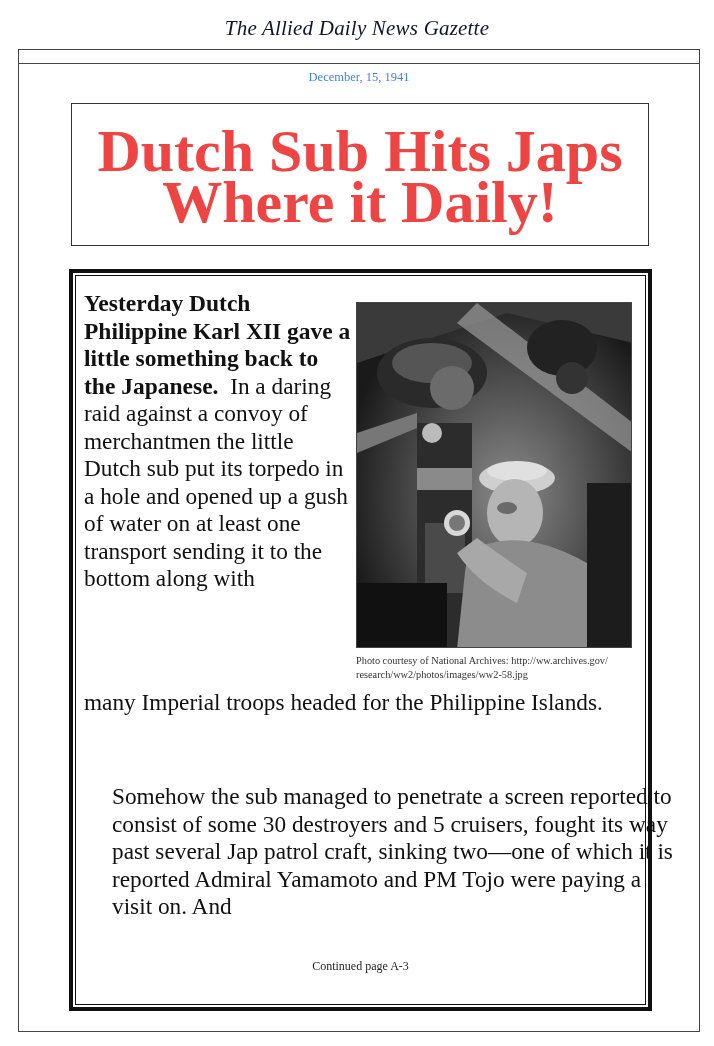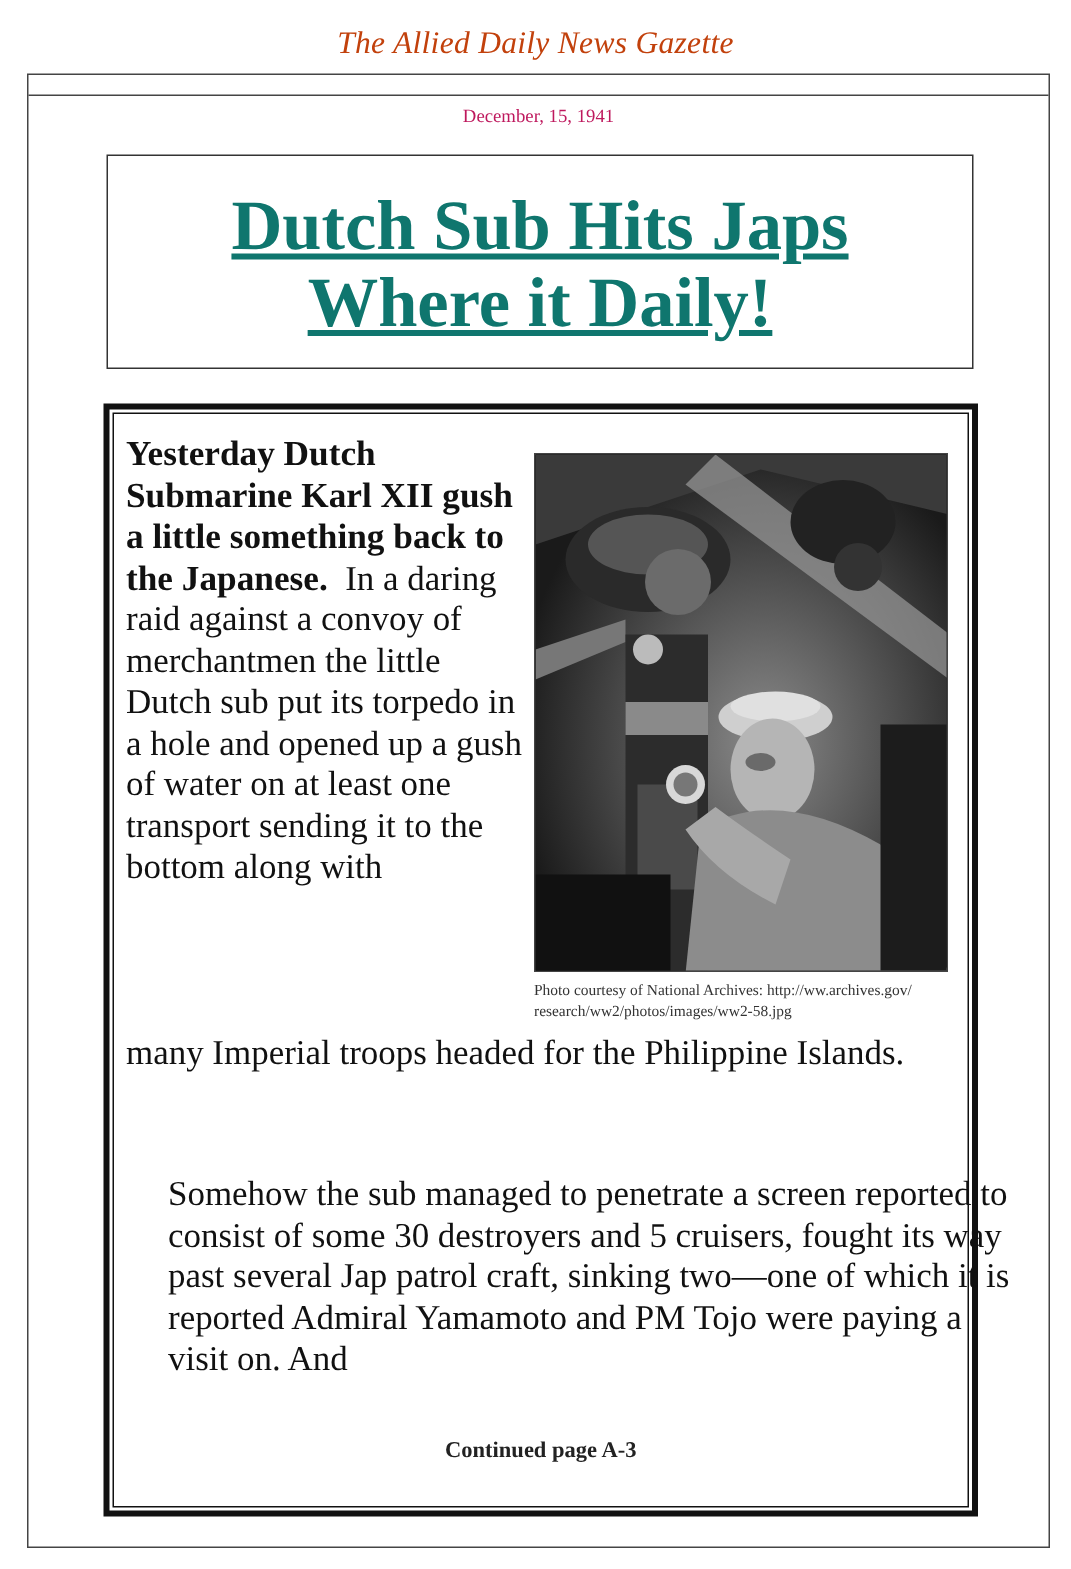--- a/index.html
+++ b/index.html
@@ -1,34 +1,34 @@
 <!DOCTYPE html>
 <html><head>
 <meta charset="utf-8">
 <style>
   html, body { margin:0; padding:0; background:#ffffff; }
   body { width:714px; height:1046px; position:relative; overflow:hidden; font-family:"Liberation Serif", serif; color:#111; }
-  .masthead { position:absolute; top:16px; left:0; width:714px; text-align:center; font-style:italic; font-size:21px; color:#c2410c; letter-spacing:0.2px; }
+  .masthead { position:absolute; top:16px; left:0; width:714px; text-align:center; font-style:italic; font-size:21px; color:#0f172a; letter-spacing:0.2px; }
   .page-frame { position:absolute; left:18px; top:49px; width:682px; height:983px; border:1.5px solid #444; box-sizing:border-box; }
   .frame-rule { position:absolute; left:0; top:13px; width:100%; height:0; border-top:1.5px solid #444; }
-  .dateline { position:absolute; left:0; top:20px; width:100%; text-align:center; font-size:12.5px; color:#be185d; }
+  .dateline { position:absolute; left:0; top:20px; width:100%; text-align:center; font-size:12.5px; color:#3b82f6; }
   .headline-box { position:absolute; left:52px; top:53px; width:578px; height:143px; border:1.5px solid #333; box-sizing:border-box; text-align:center; }
-  .headline { margin:0; padding-top:22px; font-weight:bold; font-size:47px; line-height:51px; color:#0f766e;text-decoration:underline; }
+  .headline { margin:0; padding-top:22px; font-weight:bold; font-size:60px; line-height:51px; color:#ef4444; }
   .article-box { position:absolute; left:50px; top:219px; width:583px; height:742px; border:4px solid #111; box-sizing:border-box; padding:2px; }
   .article-inner { width:100%; height:100%; border:1.5px solid #111; box-sizing:border-box; position:relative; }
   .photo-figure { position:absolute; left:280px; top:26px; width:344px; }
   .photo { width:276px; height:346px; background:#151515; position:relative; overflow:hidden; border:1px solid #444; box-sizing:border-box; }
   .photo svg { display:block; }
   .caption { font-family:"Liberation Serif", serif; font-size:10.3px; line-height:14px; color:#333; margin-top:6px; width:296px; }
   .lede { position:absolute; left:8px; top:14px; width:270px; font-size:23.3px; line-height:27.5px; }
   .lede b { font-size:23.5px; }
   .para-full { position:absolute; left:8px; width:566px; font-size:23.3px; line-height:27.5px; margin:0; }
   .p1-tail { top:413px; }
   .p2 { top:507px;margin-left:28px; }
-  .continued { position:absolute; left:0; width:100%; top:683px; text-align:center; font-size:15px; color:#222;font-weight:bold; }
+  .continued { position:absolute; left:0; width:100%; top:683px; text-align:center; font-size:12px; color:#222; }
 </style>
 </head>
 <body>
 
 <div class="masthead">The Allied Daily News Gazette</div>
 
 <div class="page-frame">
   <div class="frame-rule"></div>
   <div class="dateline">December, 15, 1941</div>
 
@@ -36,21 +36,21 @@
     <h1 class="headline">
       <span>Dutch Sub Hits Japs</span><br>
       <span>Where it Daily!</span>
     </h1>
   </div>
 
   <div class="article-box">
     <div class="article-inner">
 
       <div class="lede">
-        <b>Yesterday Dutch Submarine Karl XII gush a little something back to the Japanese.</b>&nbsp;
+        <b>Yesterday Dutch Philippine Karl XII gave a little something back to the Japanese.</b>&nbsp;
         <span>In a daring raid against a convoy of merchantmen the little Dutch sub put its torpedo in a hole and opened up a gush of water on at least one transport sending it to the bottom along with</span>
       </div>
 
       <div class="photo-figure">
         <div class="photo">
           <svg width="276" height="346" viewBox="0 0 276 346">
             <defs>
               <radialGradient id="lite" cx="0.55" cy="0.55" r="0.6">
                 <stop offset="0" stop-color="#8a8a8a"></stop>
                 <stop offset="1" stop-color="#1a1a1a"></stop>

